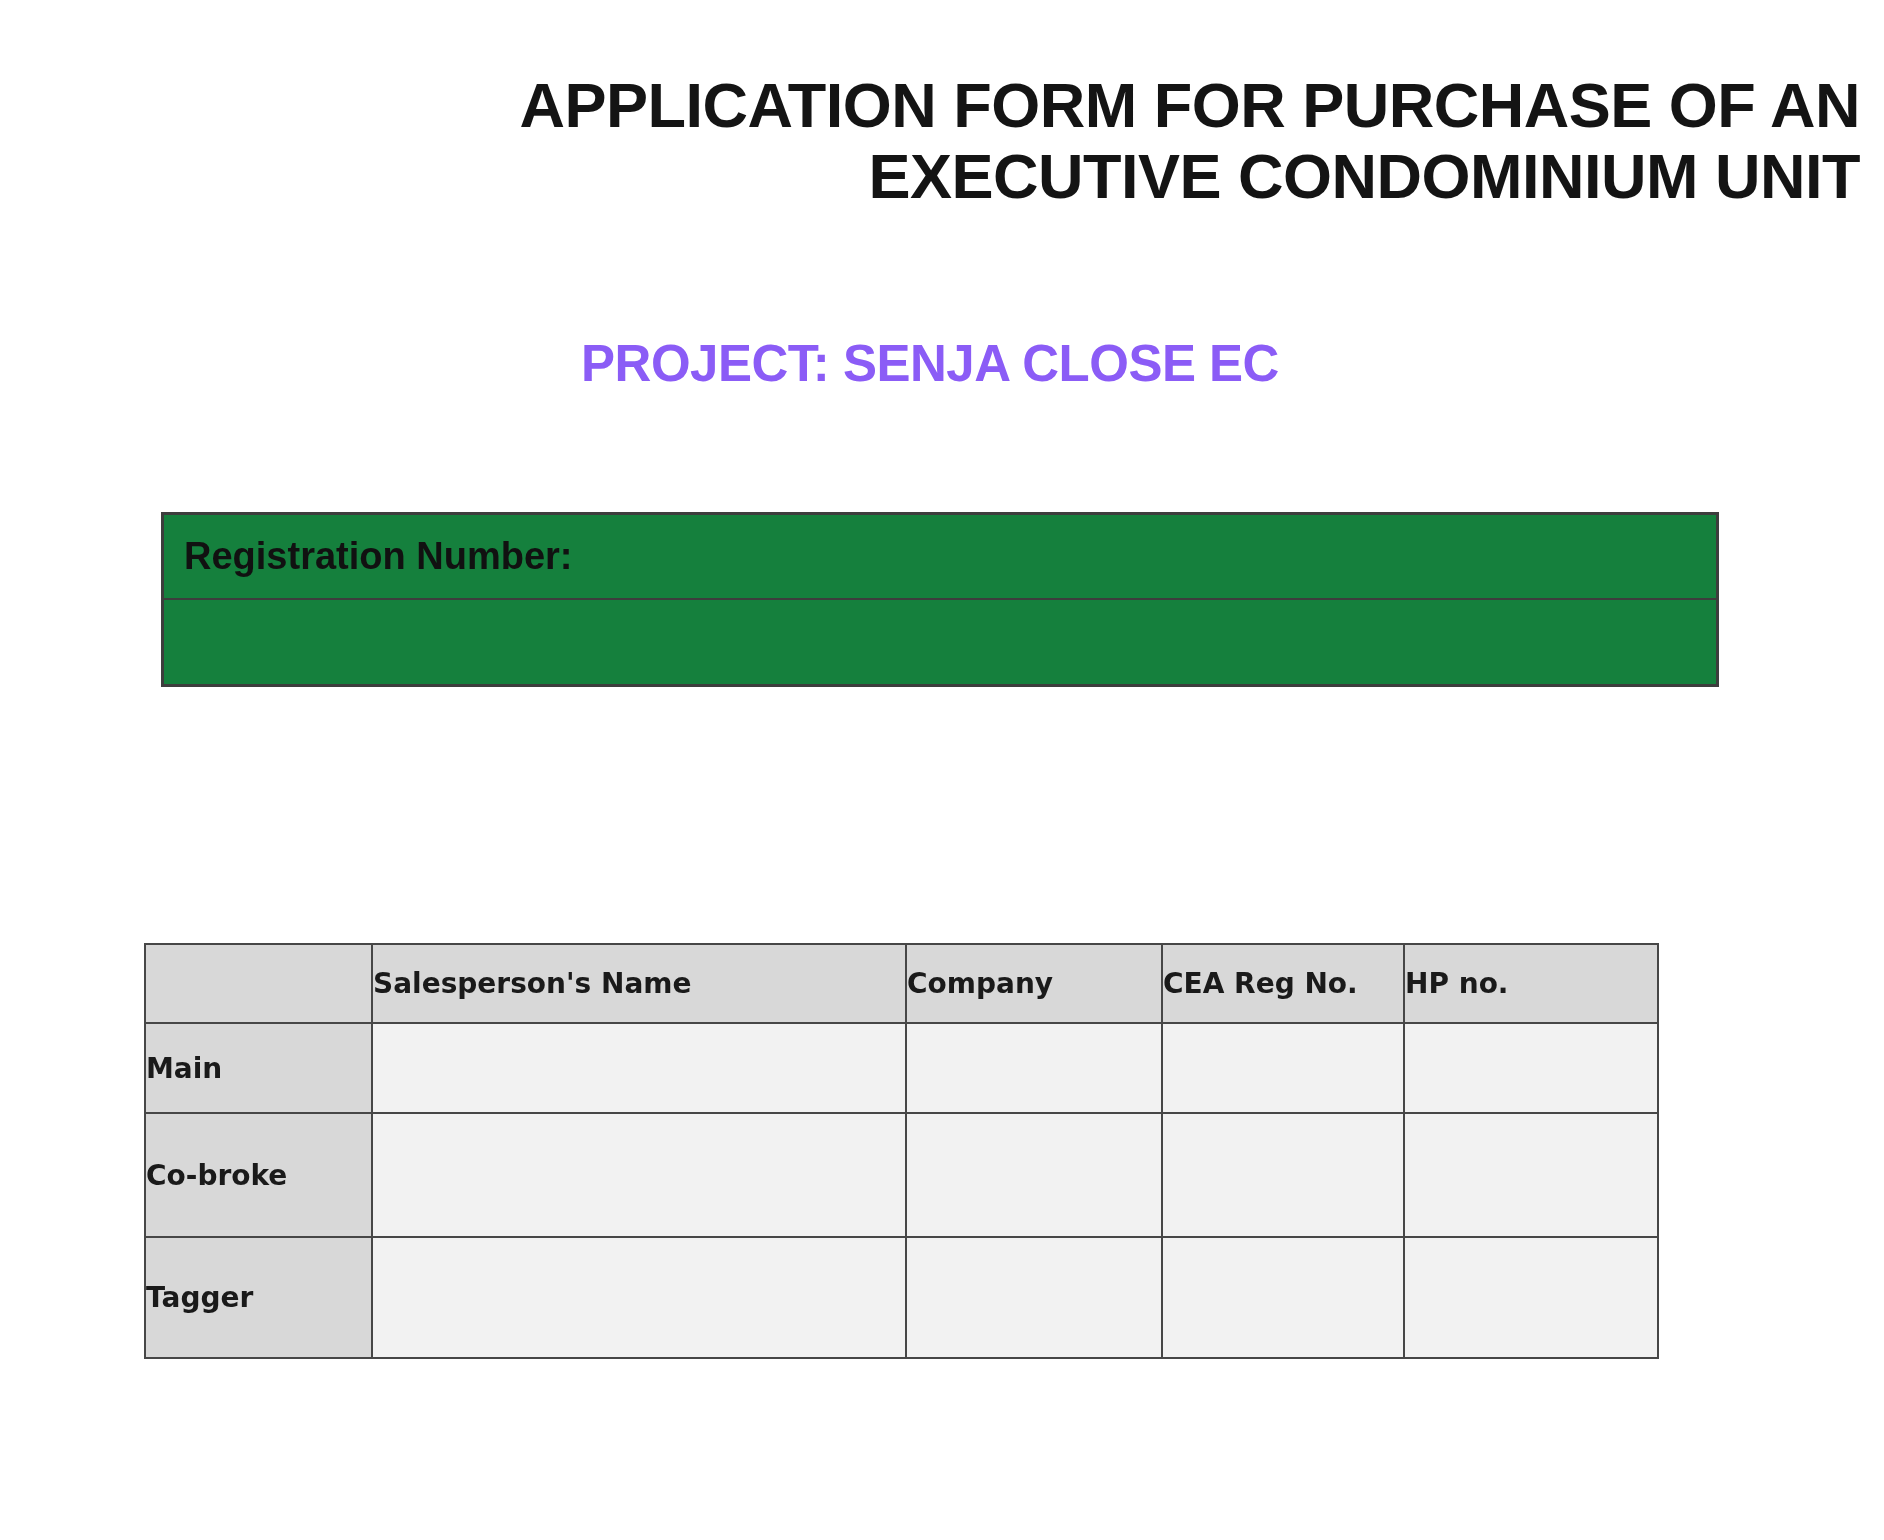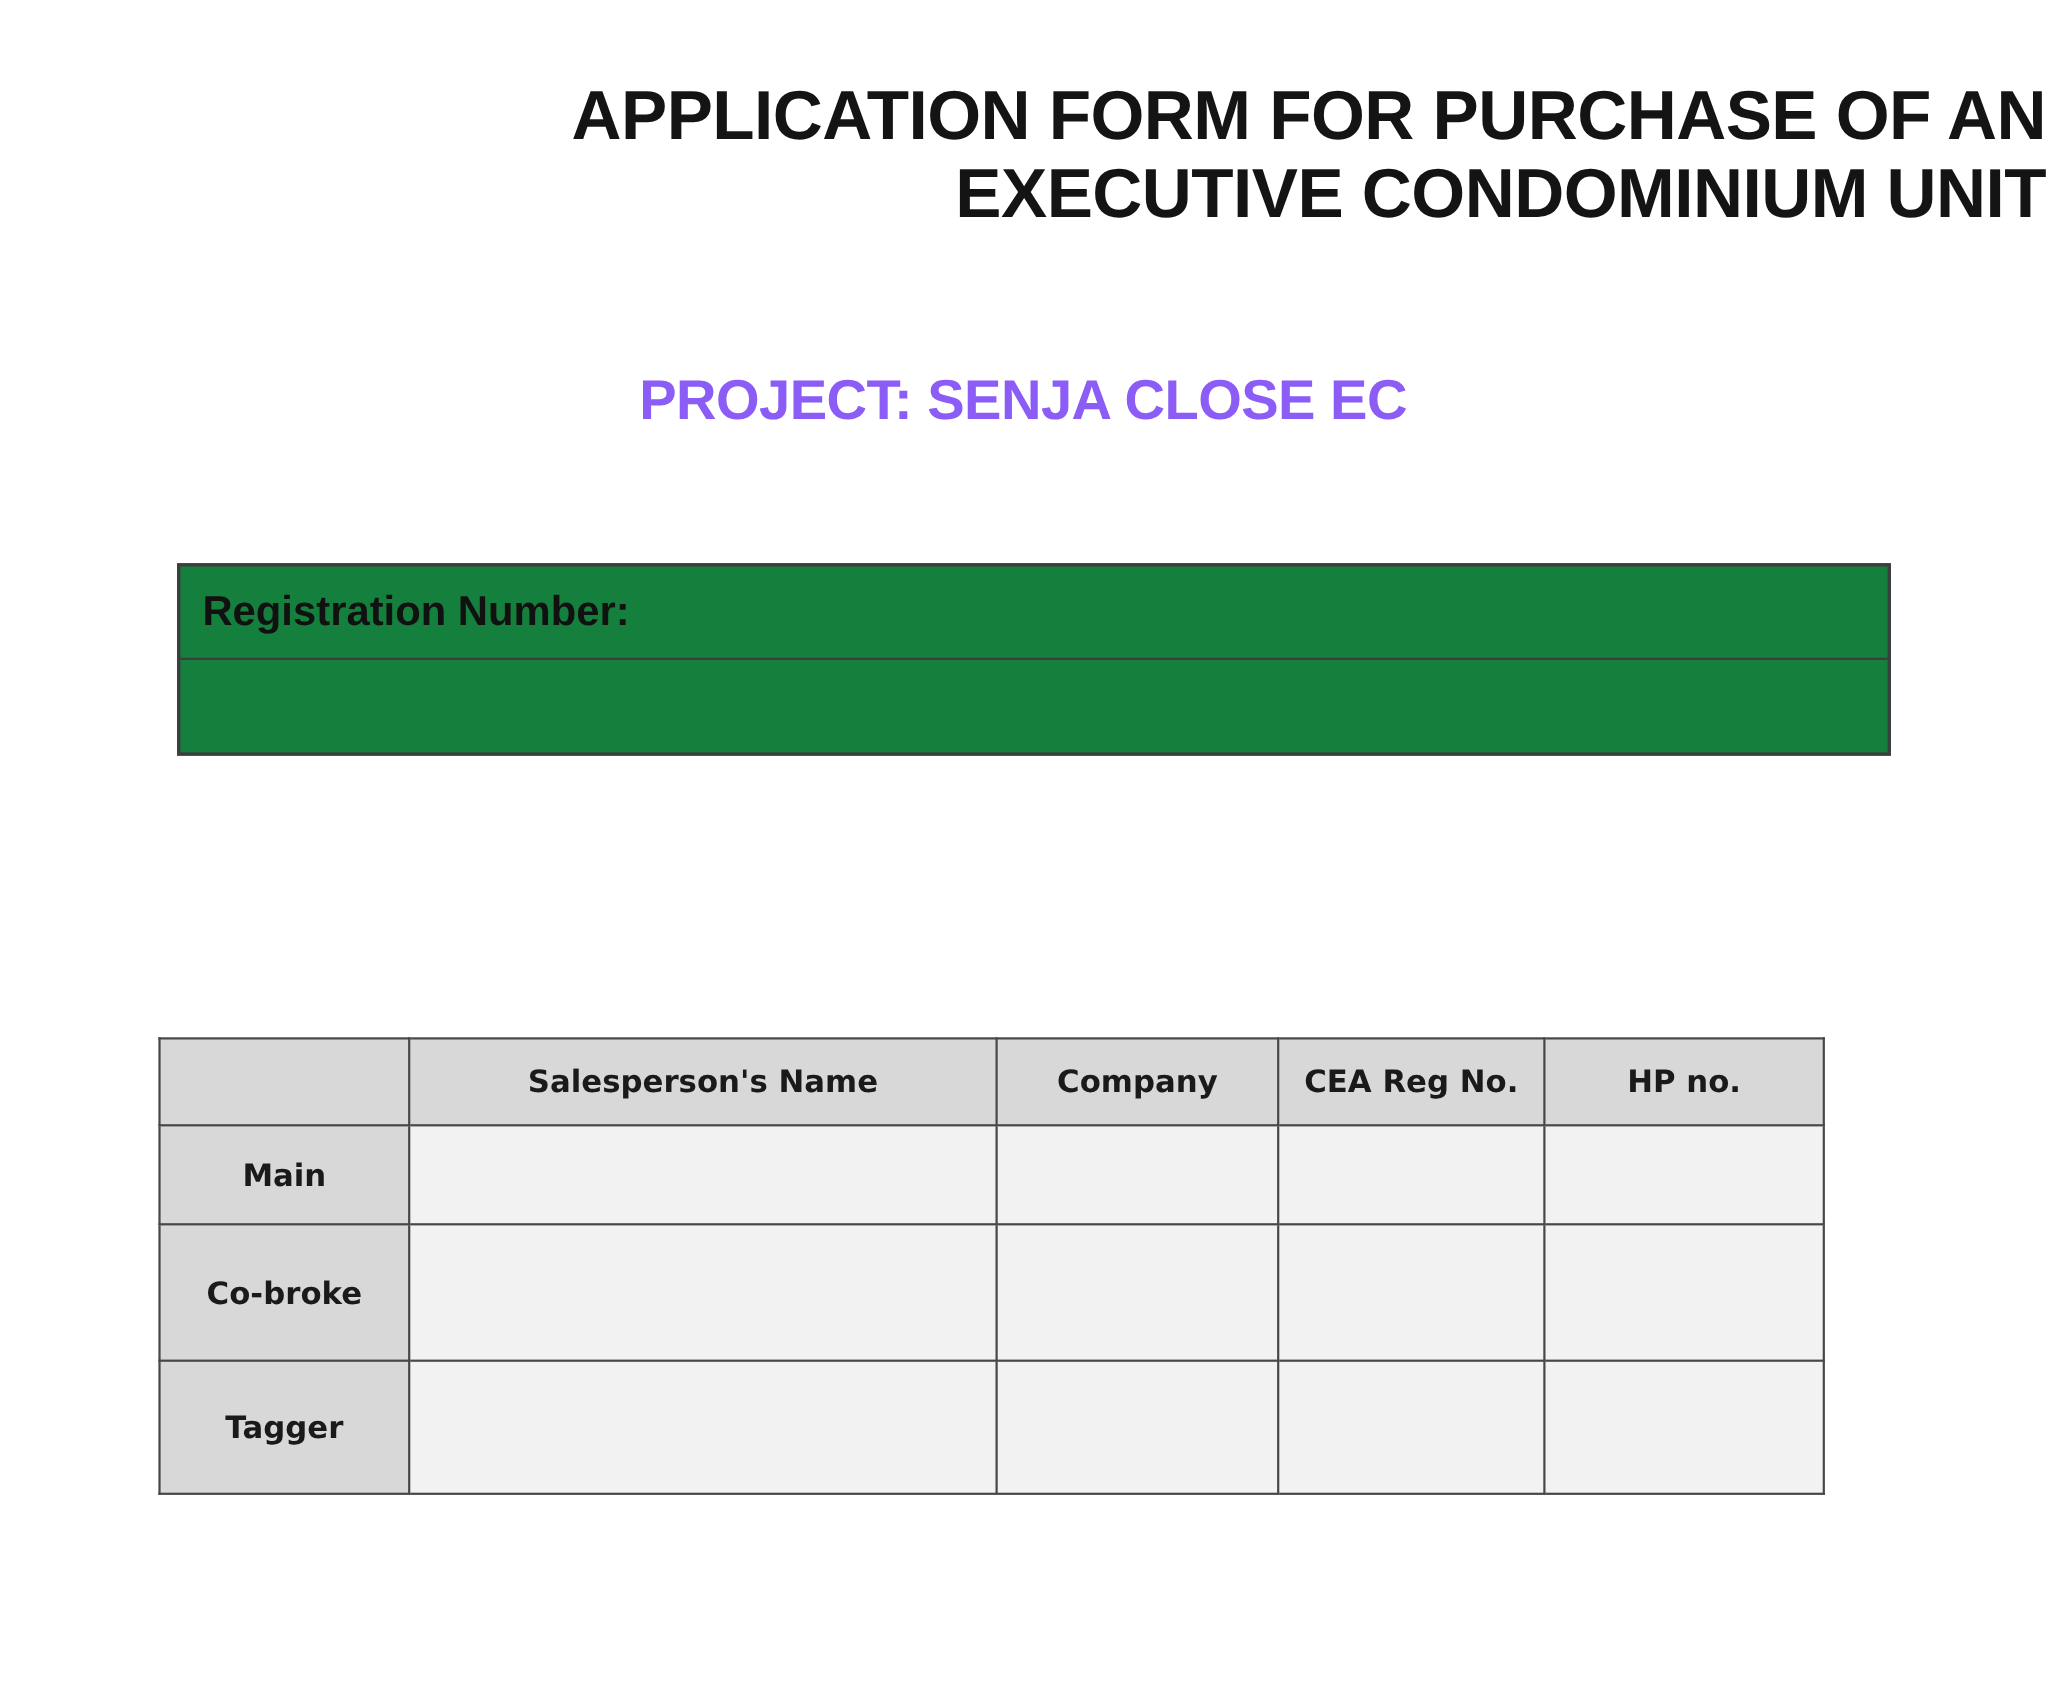--- a/index.html
+++ b/index.html
@@ -83,22 +83,22 @@
     left: 144px;
     top: 943px;
   }
   table.sales-table {
     border-collapse: collapse;
     table-layout: fixed;
     font-family: "DejaVu Sans", "Liberation Sans", sans-serif;
   }
   table.sales-table td, table.sales-table th {
     border: 2px solid #474747;
-    padding: 12px;
-    text-align: center;
+    padding: 0;
+    text-align: left;
     vertical-align: middle;
     font-weight: bold;
     font-size: 28px;
     color: #1a1a1a;
   }
   .c0 { width: 227px; }
   .c1 { width: 534px; }
   .c2 { width: 256px; }
   .c3 { width: 242px; }
   .c4 { width: 254px; }

